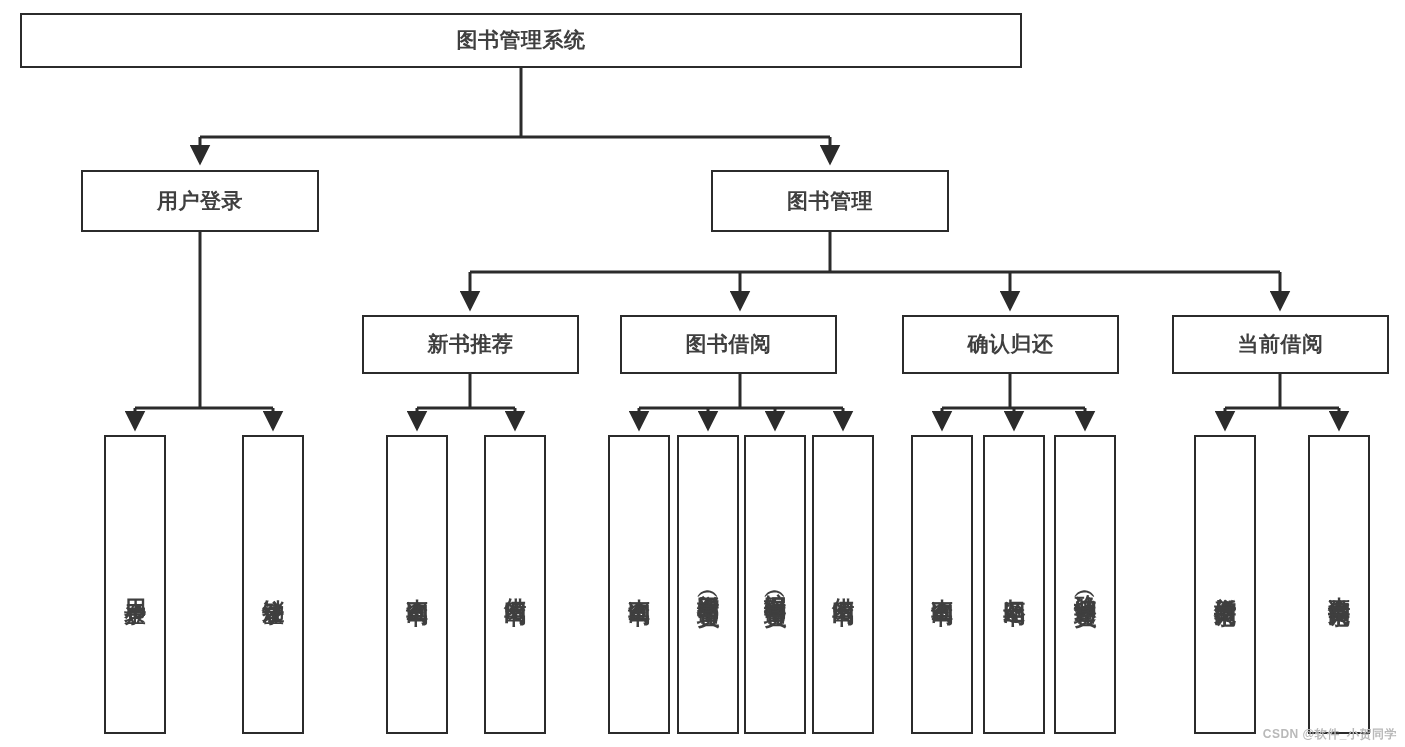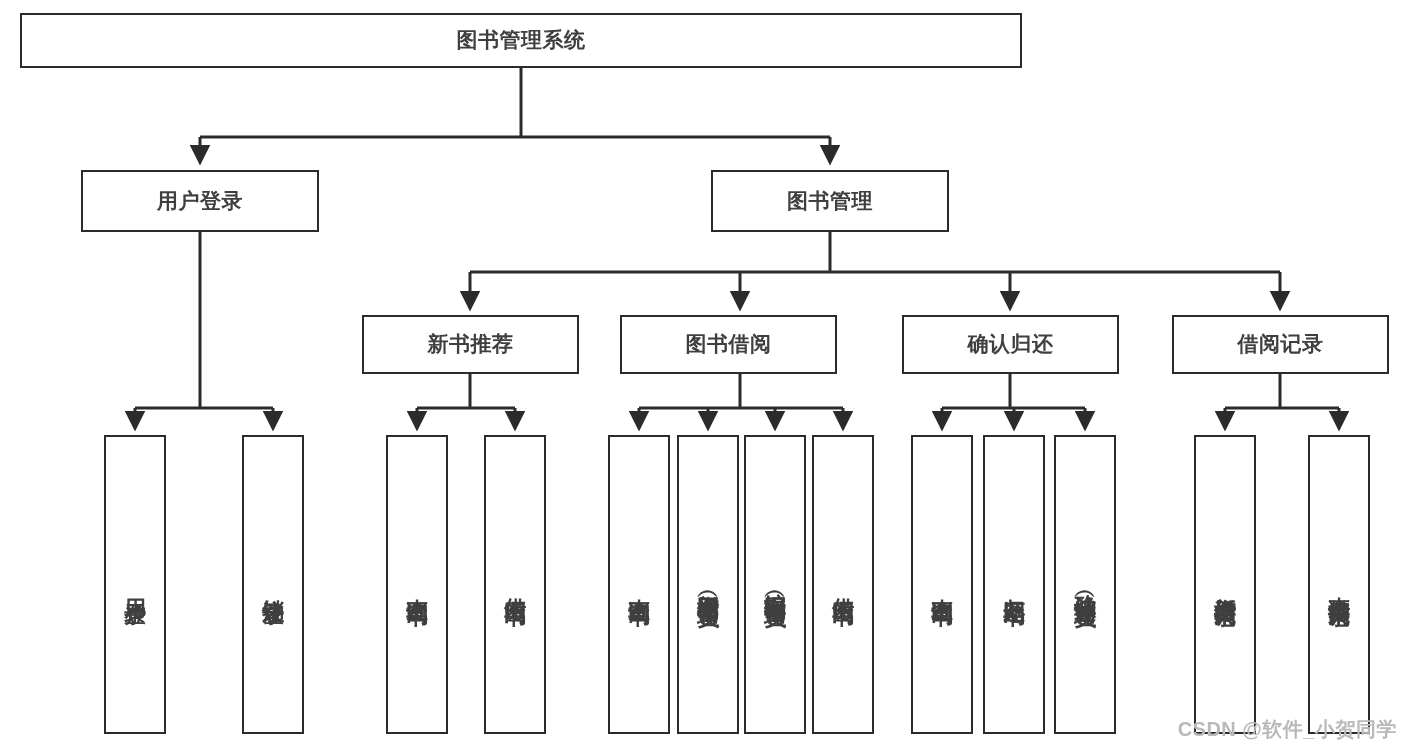--- a/index.html
+++ b/index.html
@@ -55,21 +55,21 @@
     line-height: 1.12;
     letter-spacing: 2px;
     white-space: normal;
     max-height: 268px;
     text-align: center;
   }
   .watermark {
     position: absolute;
     right: 8px;
     bottom: 4px;
-    font-size: 20px;
+    font-size: 12px;
     color: #b9b9b9;
     letter-spacing: 0.5px;
     white-space: nowrap;
   }
 </style>
 </head>
 <body>
 
 <div id="canvas">
 
@@ -137,21 +137,21 @@
   <div class="node" style="left:362px; top:315px; width:217px; height:59px;justify-content:center;">
     <span class="label">新书推荐</span>
   </div>
   <div class="node" style="left:620px; top:315px; width:217px; height:59px;">
     <span class="label">图书借阅</span>
   </div>
   <div class="node" style="left:902px; top:315px; width:217px; height:59px;">
     <span class="label">确认归还</span>
   </div>
   <div class="node" style="left:1172px; top:315px; width:217px; height:59px;">
-    <span class="label">借阅记录</span>
+    <span class="label">当前借阅</span>
   </div>
 
   <div class="node vert" style="left:104px; top:435px; width:62px; height:299px;">
     <span class="label">用户登录</span>
   </div>
   <div class="node vert" style="left:242px; top:435px; width:62px; height:299px;">
     <span class="label">注销登录</span>
   </div>
 
   <div class="node vert" style="left:386px; top:435px; width:62px; height:299px;">

